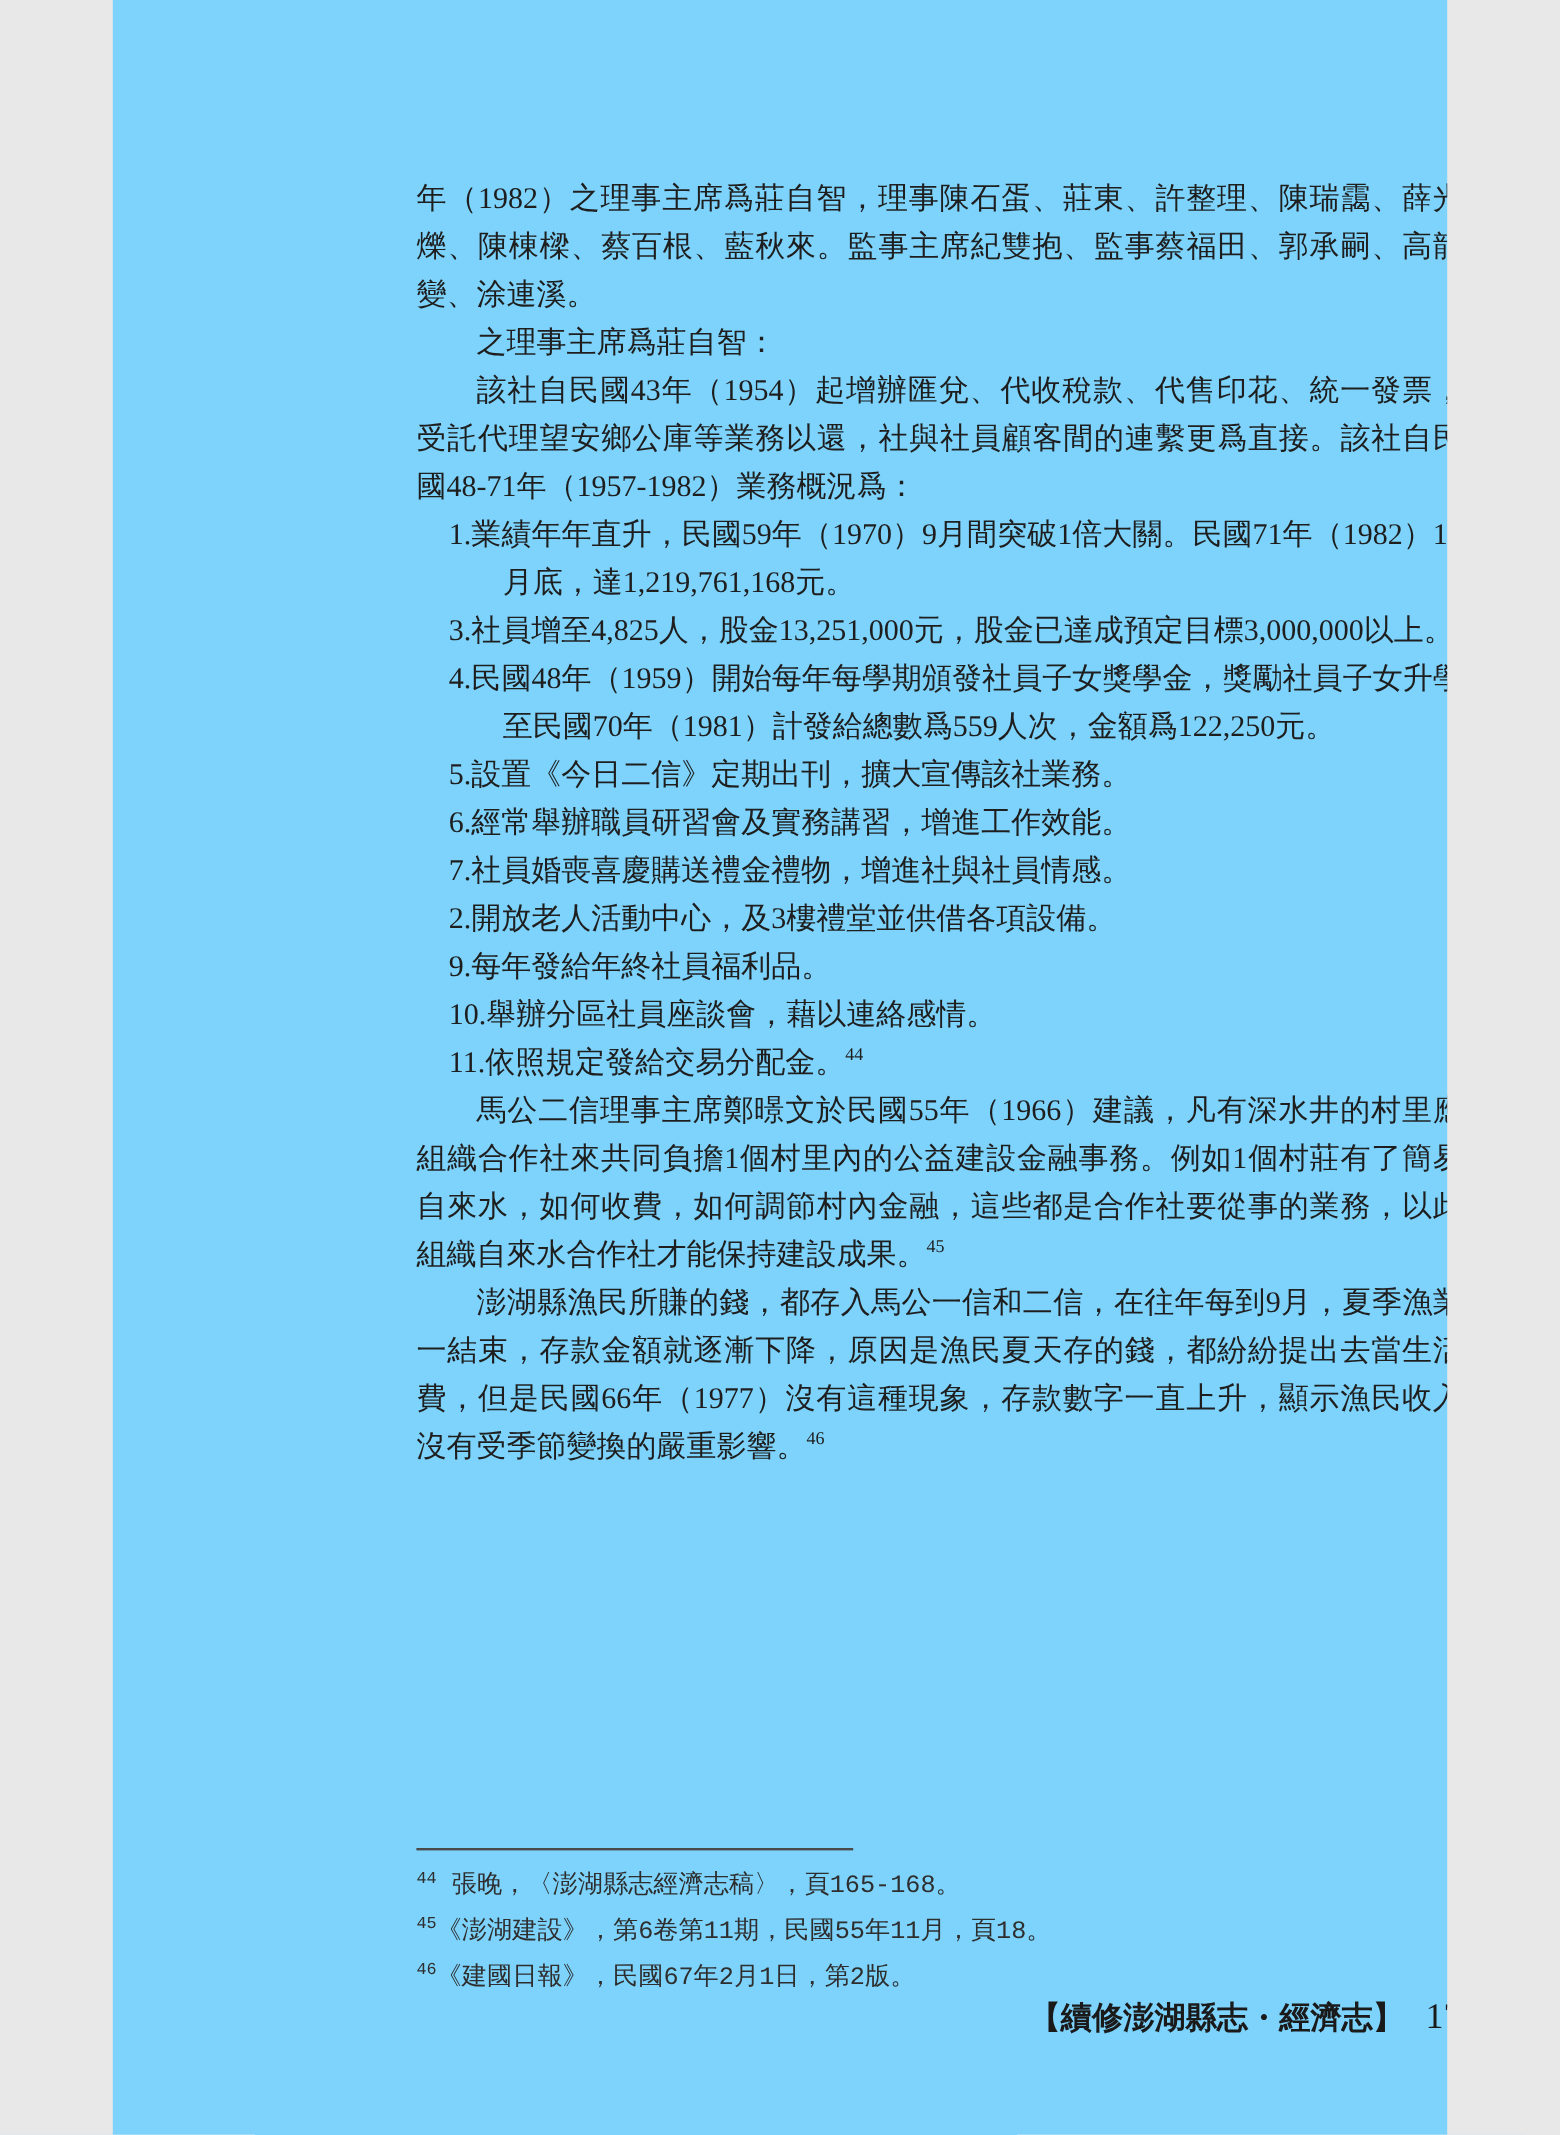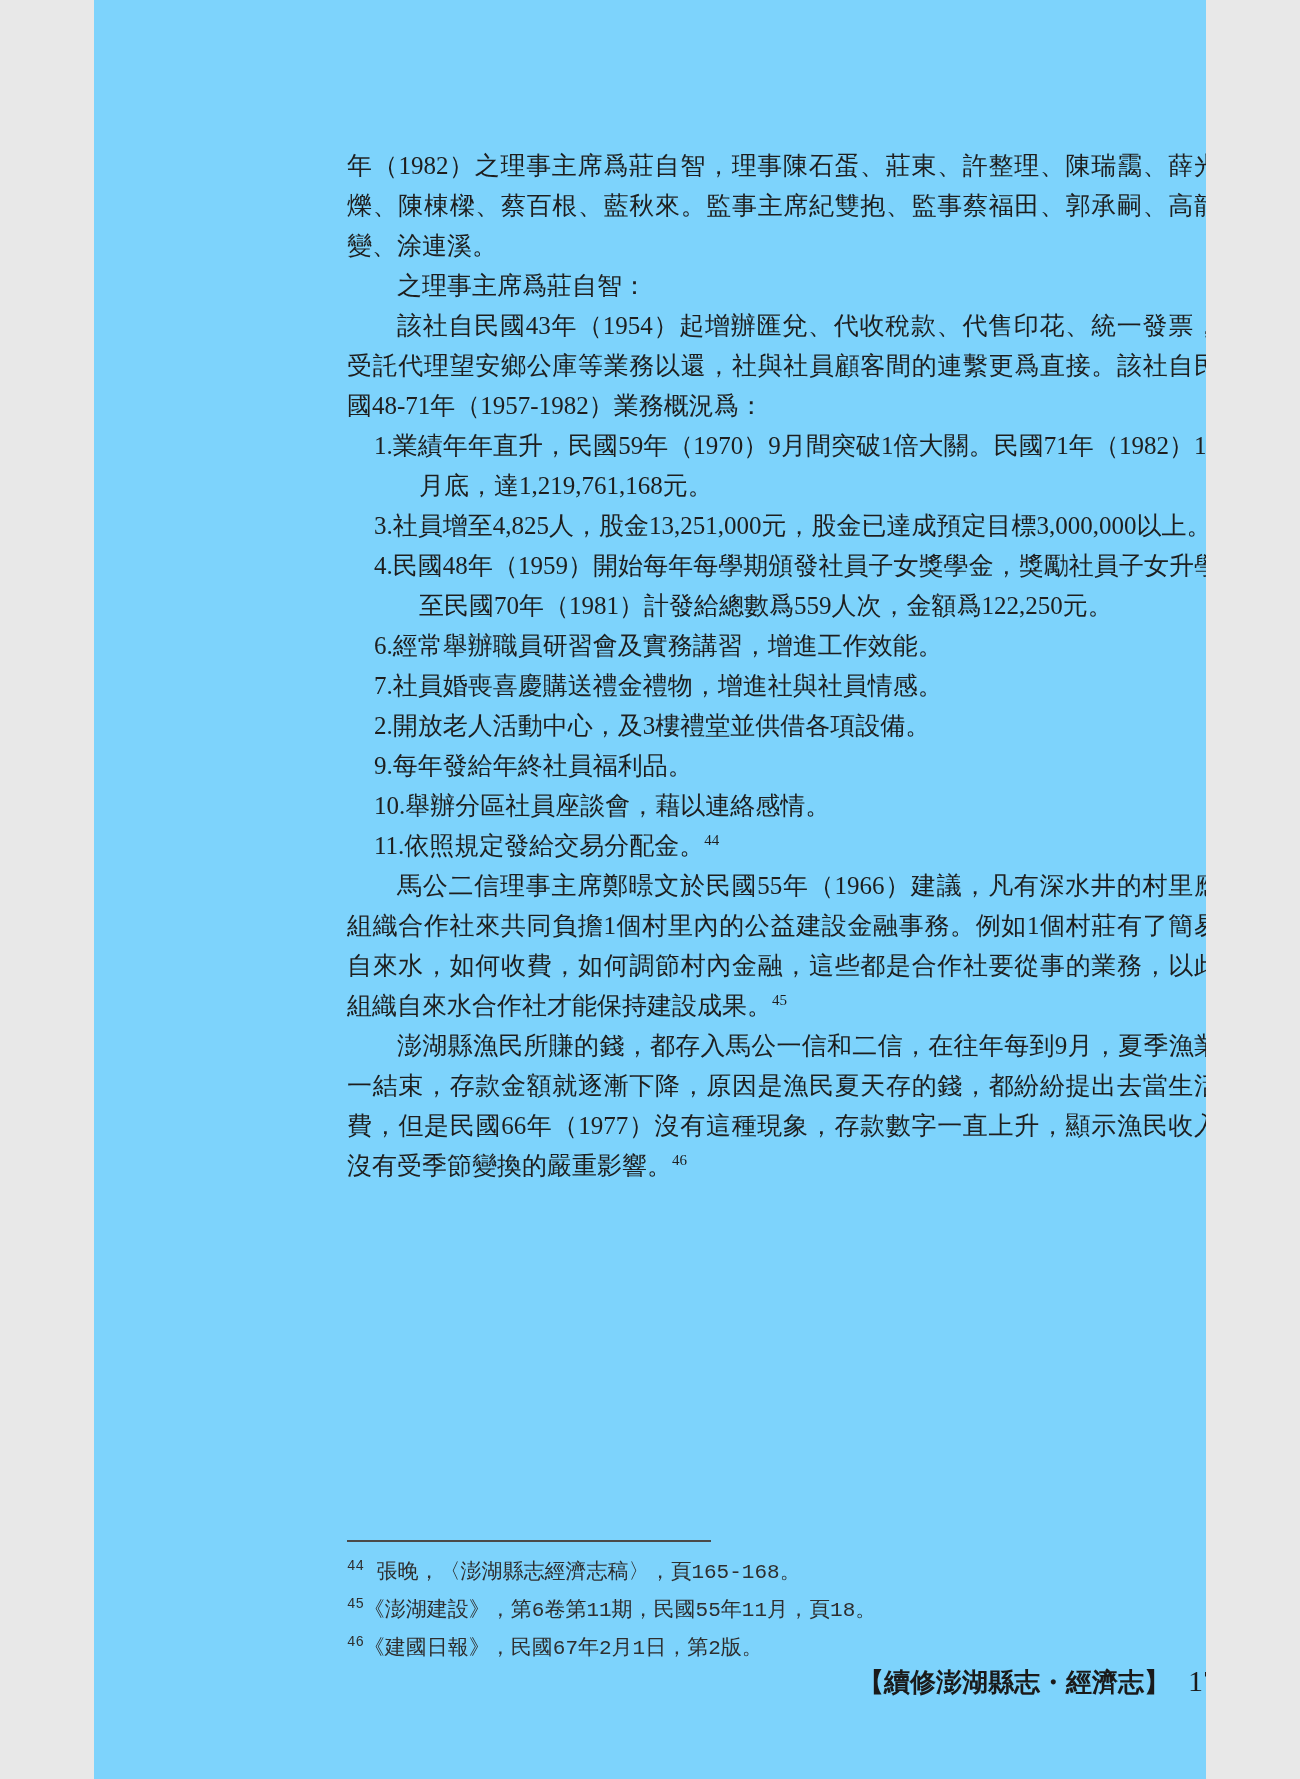--- a/index.html
+++ b/index.html
@@ -79,20 +79,21 @@
 <div class="page">
 
   <div class="content">
     <p class="plain">年（1982）之理事主席爲莊自智，理事陳石蛋、莊東、許整理、陳瑞靄、薛光爍、陳棟樑、蔡百根、藍秋來。監事主席紀雙抱、監事蔡福田、郭承嗣、高龍變、涂連溪。</p>
     <p class="indent">之理事主席爲莊自智：</p>
     <p class="indent">該社自民國43年（1954）起增辦匯兌、代收稅款、代售印花、統一發票，受託代理望安鄉公庫等業務以還，社與社員顧客間的連繫更爲直接。該社自民國48-71年（1957-1982）業務概況爲：</p>
 
     <p class="li">1.業績年年直升，民國59年（1970）9月間突破1倍大關。民國71年（1982）10月底，達1,219,761,168元。</p>
     <p class="li">3.社員增至4,825人，股金13,251,000元，股金已達成預定目標3,000,000以上。</p>
     <p class="li">4.民國48年（1959）開始每年每學期頒發社員子女獎學金，獎勵社員子女升學至民國70年（1981）計發給總數爲559人次，金額爲122,250元。</p>
+    <p class="li">5.設置《今日二信》定期出刊，擴大宣傳該社業務。</p>
     <p class="li">6.經常舉辦職員研習會及實務講習，增進工作效能。</p>
     <p class="li">7.社員婚喪喜慶購送禮金禮物，增進社與社員情感。</p>
     <p class="li">2.開放老人活動中心，及3樓禮堂並供借各項設備。</p>
     <p class="li">9.每年發給年終社員福利品。</p>
     <p class="li">10.舉辦分區社員座談會，藉以連絡感情。</p>
     <p class="li"><span>11.依照規定發給交易分配金。</span><sup class="ref">44</sup></p>
 
     <p class="indent"><span>馬公二信理事主席鄭暻文於民國55年（1966）建議，凡有深水井的村里應組織合作社來共同負擔1個村里內的公益建設金融事務。例如1個村莊有了簡易自來水，如何收費，如何調節村內金融，這些都是合作社要從事的業務，以此組織自來水合作社才能保持建設成果。</span><sup class="ref">45</sup></p>
     <p class="indent"><span>澎湖縣漁民所賺的錢，都存入馬公一信和二信，在往年每到9月，夏季漁業一結束，存款金額就逐漸下降，原因是漁民夏天存的錢，都紛紛提出去當生活費，但是民國66年（1977）沒有這種現象，存款數字一直上升，顯示漁民收入沒有受季節變換的嚴重影響。</span><sup class="ref">46</sup></p>
   </div>

